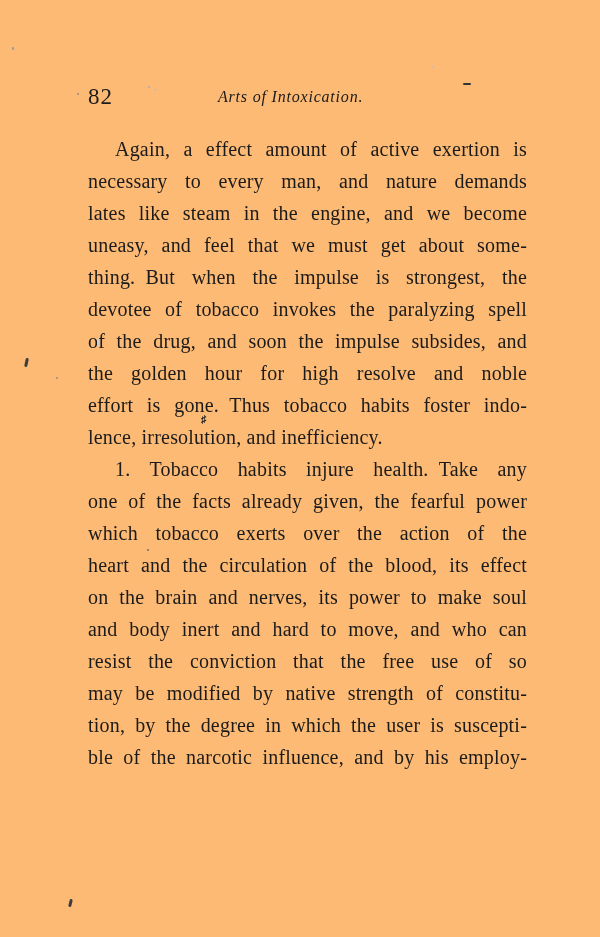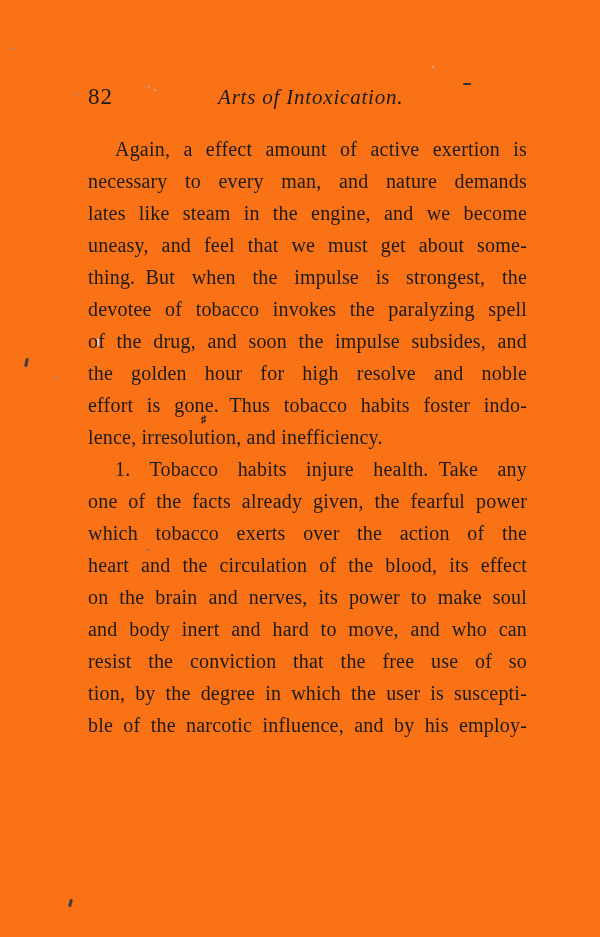--- a/index.html
+++ b/index.html
@@ -4,21 +4,21 @@
 <style>
   html, body {
     margin: 0;
     padding: 0;
     background: #ffffff;
   }
   .page {
     position: relative;
     width: 600px;
     height: 937px;
-    background: #f97316;
+    background: #fdba74;
     overflow: hidden;
     font-family: "Liberation Serif", "DejaVu Serif", serif;
     color: #1b1b1b;
   }
   
   .running-head {
     position: absolute;
     top: 84px;
     left: 88px;
     width: 439px;
@@ -29,21 +29,21 @@
     left: 0;
     top: 0;
     font-size: 23px;
     line-height: 26px;
     letter-spacing: 1px;
   }
   .running-title {
     position: absolute;
     left: 130px;
     top: 0;
-    font-size: 21px;
+    font-size: 16px;
     line-height: 26px;
     font-style: italic;
     letter-spacing: 0.8px;
     white-space: nowrap;
   }
   
   .body-text {
     position: absolute;
     top: 133px;
     left: 88px;
@@ -113,20 +113,21 @@
     <div class="line">the golden hour for high resolve and noble</div>
     <div class="line">effort is gone. Thus tobacco habits foster indo-</div>
     <div class="line para-end">lence, irresolution, and inefficiency.</div>
     <div class="line indent">1. Tobacco habits injure health. Take any</div>
     <div class="line">one of the facts already given, the fearful power</div>
     <div class="line">which tobacco exerts over the action of the</div>
     <div class="line">heart and the circulation of the blood, its effect</div>
     <div class="line">on the brain and nerves, its power to make soul</div>
     <div class="line">and body inert and hard to move, and who can</div>
     <div class="line">resist the conviction that the free use of so</div>
+    <div class="line">may be modified by native strength of constitu-</div>
     <div class="line">tion, by the degree in which the user is suscepti-</div>
     <div class="line">ble of the narcotic influence, and by his employ-</div>
   </div>
 
   <span class="ink-mark">♯</span>
 
   <div class="speck sp1"></div>
   <div class="speck sp2"></div>
   <div class="speck sp3"></div>
   <div class="speck sp4"></div>

